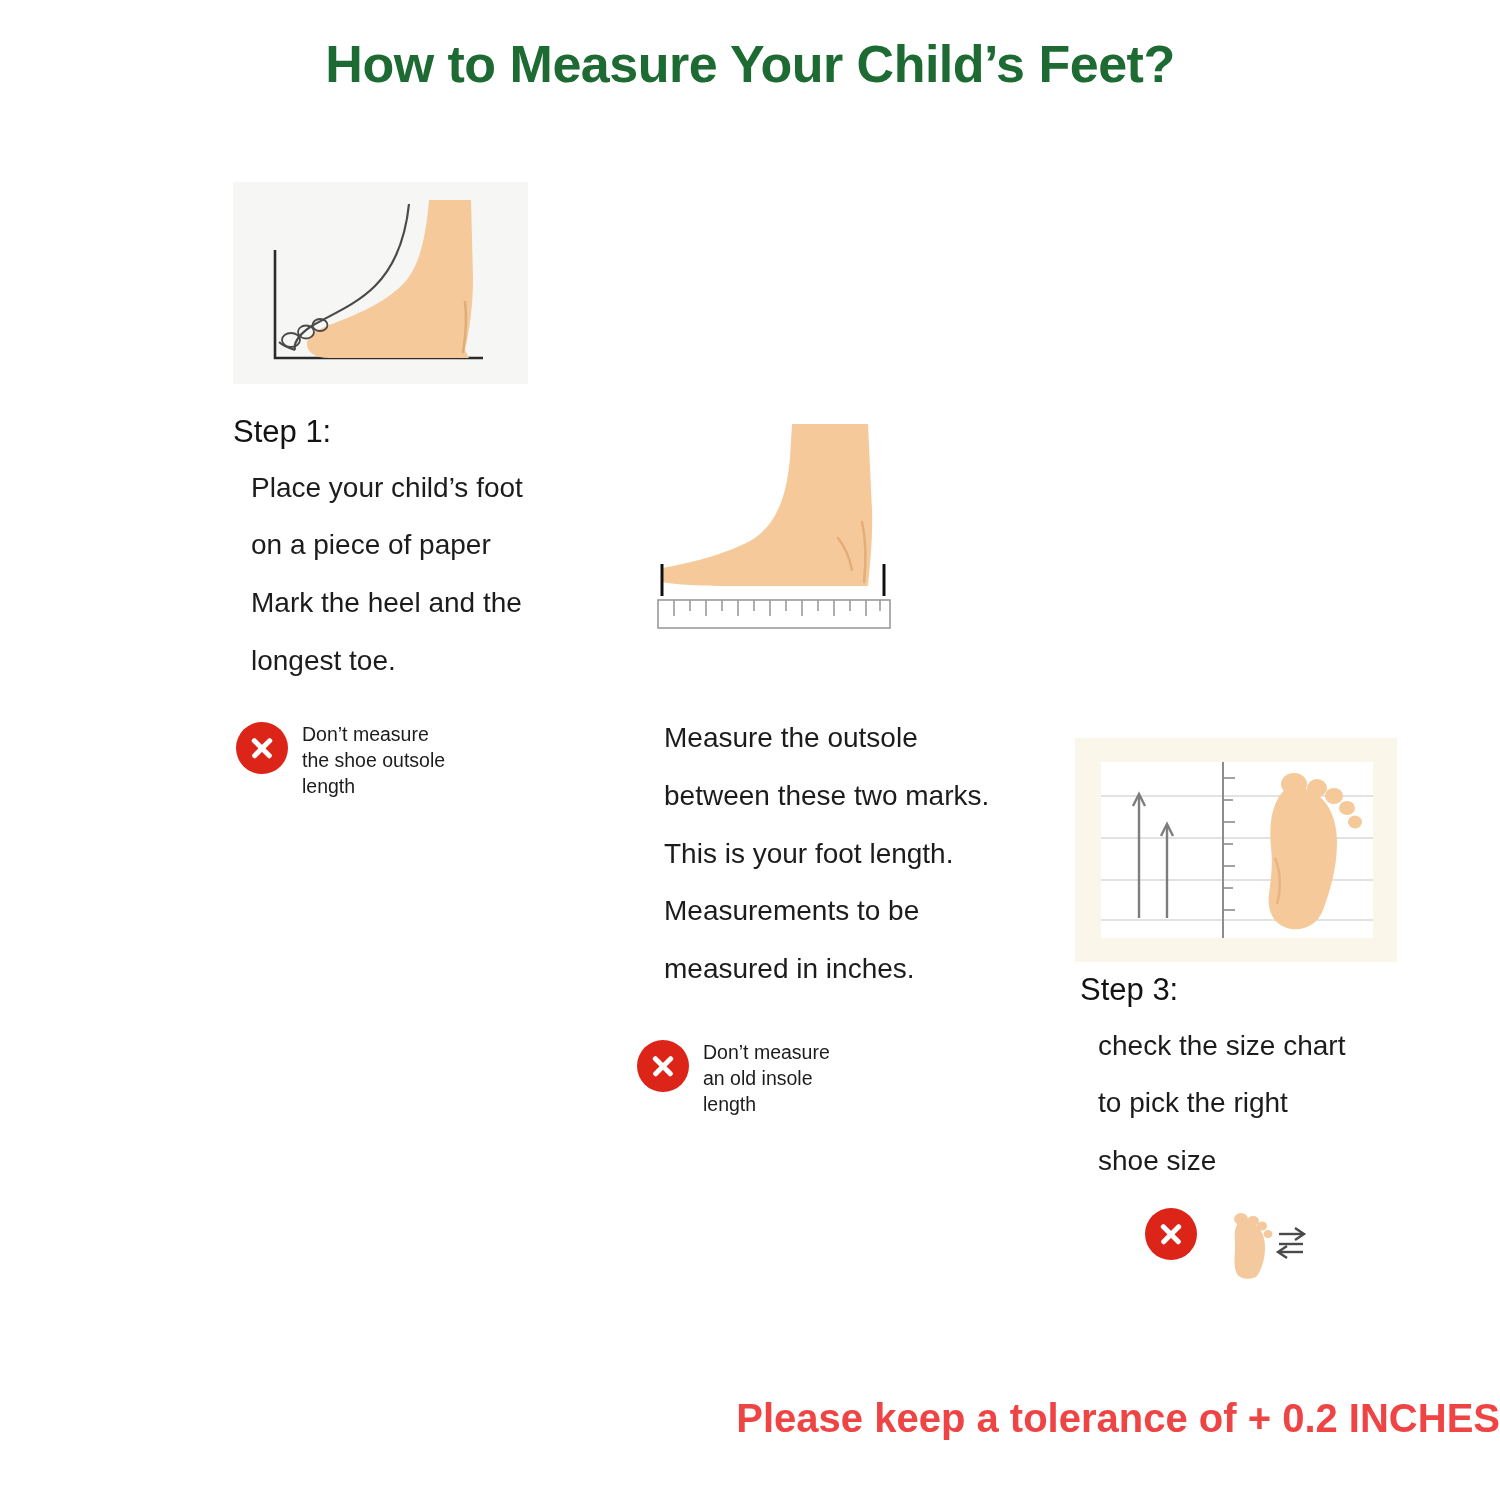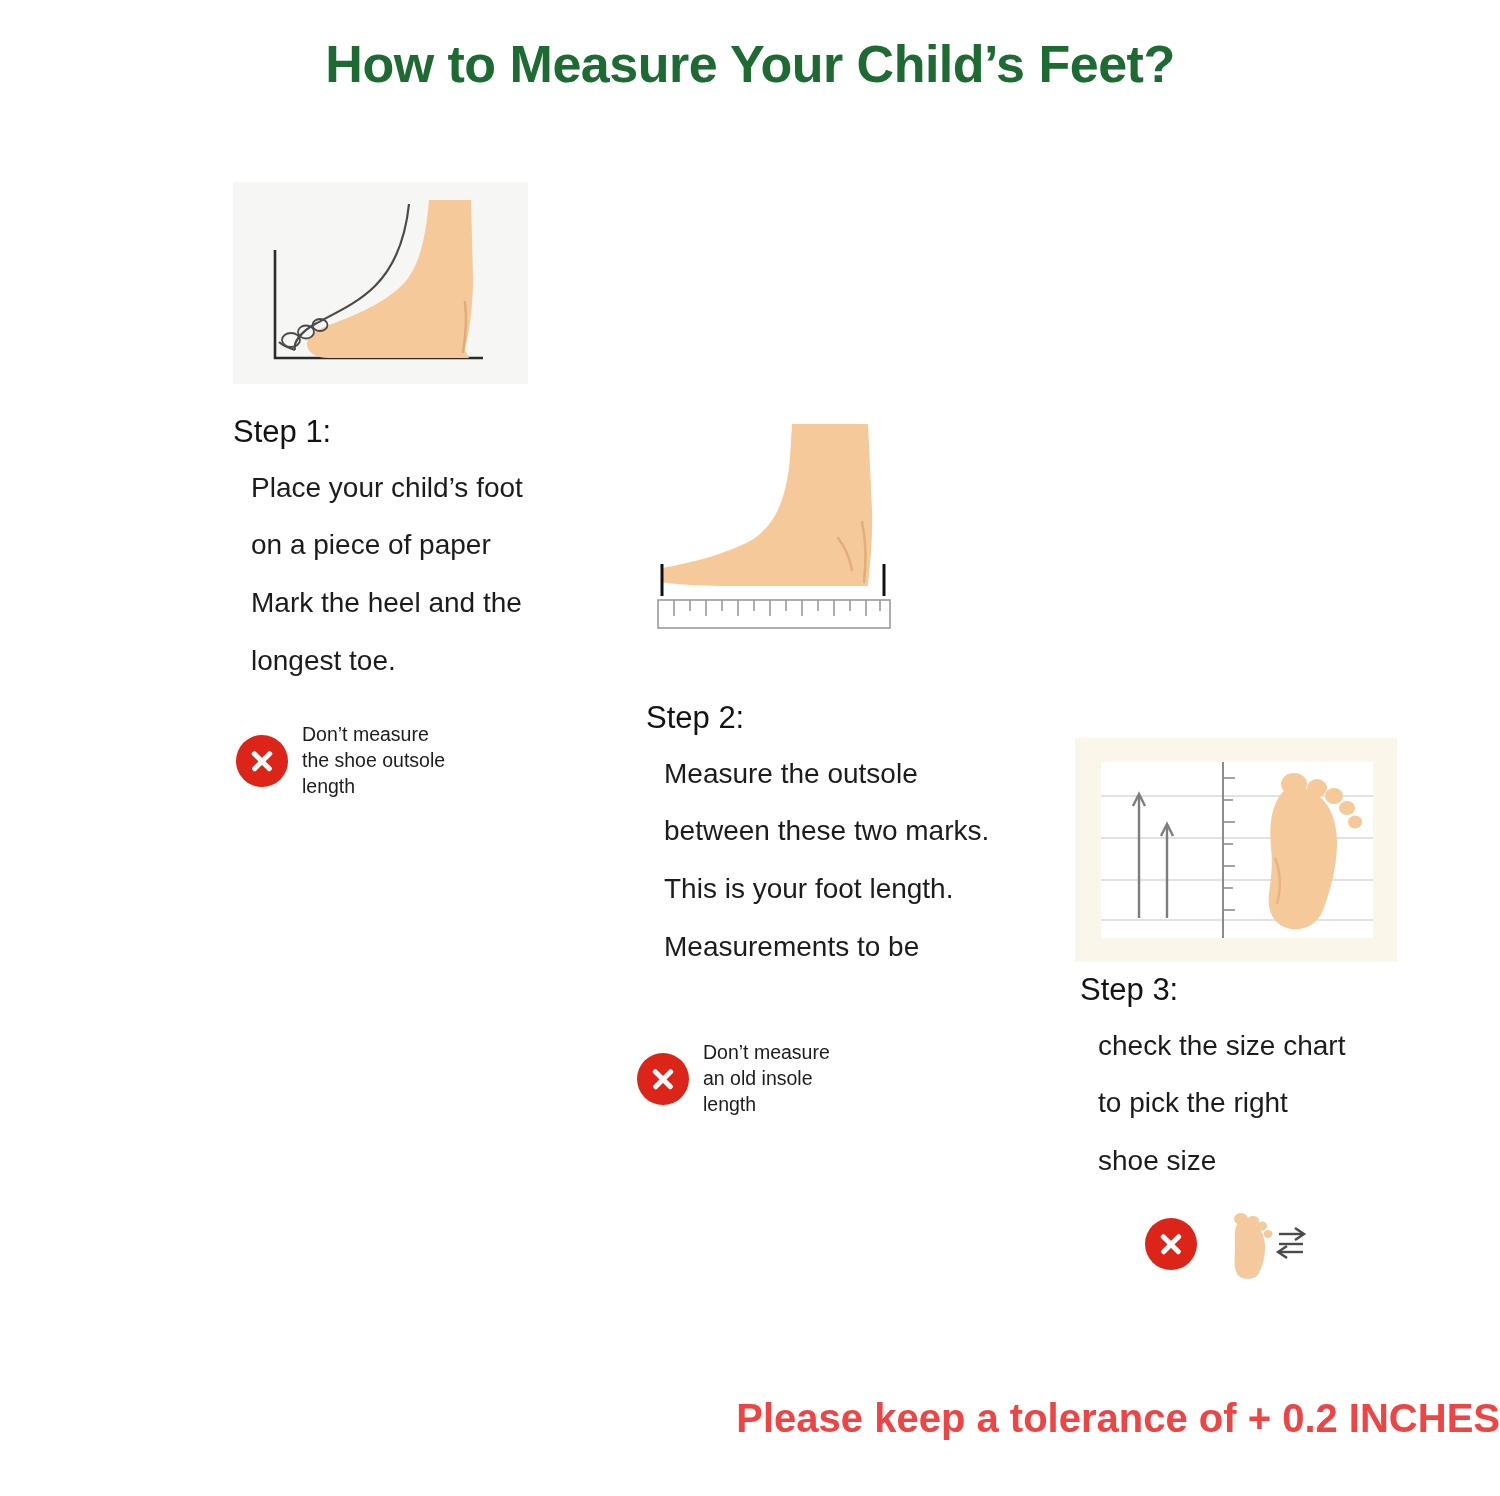--- a/index.html
+++ b/index.html
@@ -46,21 +46,20 @@
     font-size: 28px;
     line-height: 1.42;
     color: #1c1c1c;
     margin: 0;
   }
   .step-text p { margin: 18px; }
 
   
   .warn {
     display: flex;
-    align-items: center;
     gap: 14px;
   }
   .x-badge {
     width: 52px;
     height: 52px;
     border-radius: 50%;
     background: #dc2418;
     position: relative;
     flex: 0 0 auto;
   }
@@ -234,26 +233,26 @@
         <line x1="178" y1="182" x2="178" y2="193"></line>
         <line x1="194" y1="182" x2="194" y2="198"></line>
         <line x1="210" y1="182" x2="210" y2="193"></line>
         <line x1="226" y1="182" x2="226" y2="198"></line>
         <line x1="240" y1="182" x2="240" y2="193"></line>
       </g>
     </svg>
   </div>
 
   <div id="step2-block">
-    <div class="step-heading">Step 2:</div>
     <div class="step-text">
       <p>Measure the outsole</p>
       <p>between these two marks.</p>
       <p>This is your foot length.</p>
       <p>Measurements to be</p>
+      <p>measured in inches.</p>
     </div>
   </div>
 
   <div id="step2-warn" class="warn">
     <div class="x-badge"></div>
     <div class="warn-text">
       <p>Don’t measure</p>
       <p>an old insole</p>
       <p>length</p>
     </div>

